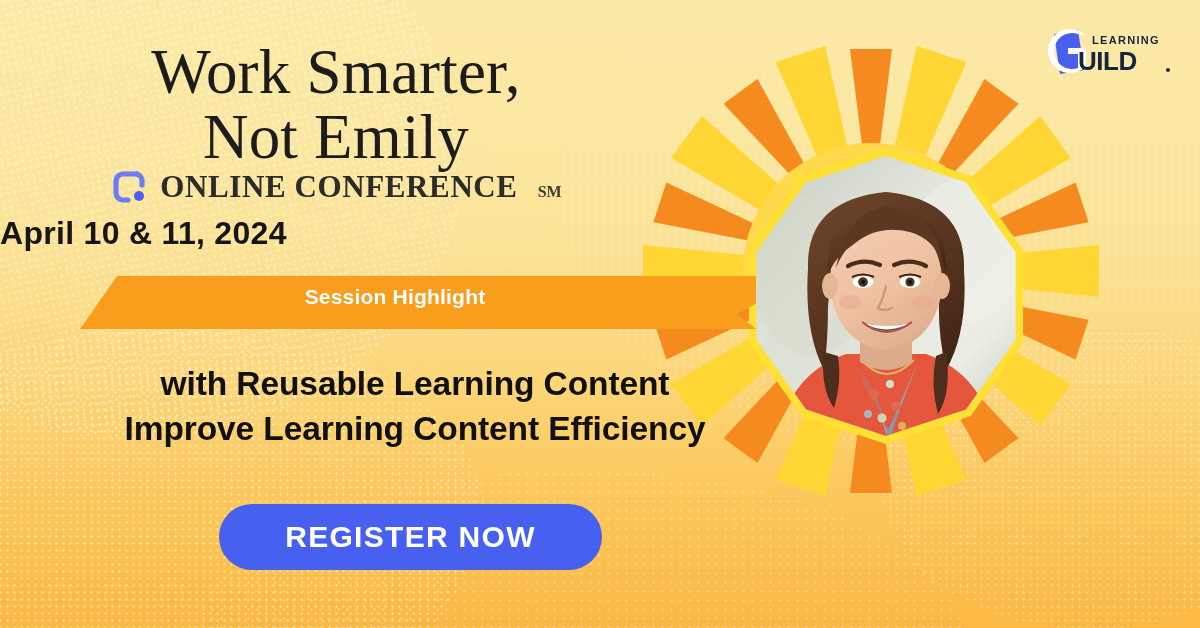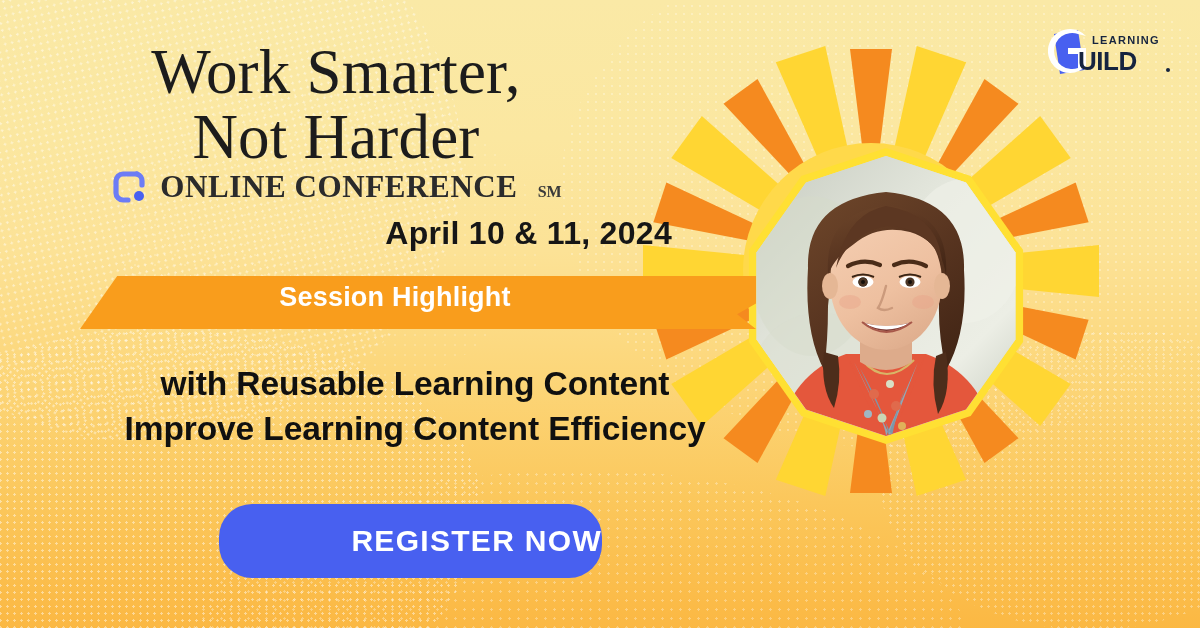--- a/index.html
+++ b/index.html
@@ -128,42 +128,42 @@
     color: #3a3a3a;
     align-self: flex-end;
     padding-bottom: 5px;
     margin-left: 8px;
   }
 
   #conf-date {
     position: absolute;
     left: 0; top: 215px;
     width: 672px;
-    text-align: right;
+    text-align: left;
     font-size: 32px;
     font-weight: bold;
     color: #161616;
     letter-spacing: 0.3px;
   }
 
   
   #ribbon {
     position: absolute;
     left: 80px; top: 276px;
     width: 676px; height: 53px;
     background: #F99D1C;
     clip-path: polygon(5.5% 0%, 100% 0%, 100% 52%, 97.2% 72%, 100% 100%,
                        0% 100%, 0% 100%);
   }
   #ribbon-label {
     position: absolute;
     left: 80px; top: 276px;
     width: 676px; height: 42px;
     display: flex; align-items: center; justify-content: center;
-    font-size: 27px;
+    font-size: 21px;
     font-weight: bold;
     color: #ffffff;
     letter-spacing: 0.2px;
     padding-right: 46px;
   }
 
   
   #session-title {
     position: absolute;
     left: 20px; top: 362px;
@@ -174,31 +174,30 @@
     font-weight: bold;
     line-height: 1.33;
     letter-spacing: -0.1px;
   }
   #session-title .t-line { display: block; white-space: nowrap; }
 
   
   #register-btn {
     position: absolute;
     left: 219px; top: 504px;
-    width: 383px; height: 74px;
+    width: 383px; height: 66px;
     background: #4860F0;
     border: none;
     border-radius: 33px;
     color: #ffffff;
     font-family: "Liberation Sans", sans-serif;
     font-size: 30px;
     font-weight: bold;
     letter-spacing: 1.3px;
     cursor: pointer;
-    text-align: right;
   }
 
   
   #speaker {
     position: absolute;
     left: 756px; top: 490px;
     width: 330px;
     text-align: center;
     color: #111111;
   }
@@ -384,21 +383,21 @@
   <svg id="guild-logo" viewBox="0 0 130 50">
     <polygon points="6,6 30,2 36,42 12,46" fill="#4860F0"></polygon>
     <path d="M30 6 A18 18 0 1 0 30 40 L30 26 L20 26 L20 20 L38 20 L38 38 A22 22 0 1 1 38 8 Z" fill="#ffffff"></path>
     <text x="44" y="16" font-family="Liberation Sans, sans-serif" font-size="11" font-weight="bold" fill="#16243F" letter-spacing="1.3">LEARNING</text>
     <text x="30" y="42" font-family="Liberation Sans, sans-serif" font-size="26" font-weight="bold" fill="#16243F" letter-spacing="-0.5">UILD</text>
     <circle cx="120" cy="42" r="2" fill="#16243F"></circle>
   </svg>
 
   <div id="headline">
     <div class="headline-line">Work Smarter,</div>
-    <div class="headline-line">Not Harder</div>
+    <div class="headline-line">Not Emily</div>
   </div>
 
   <div id="conf-lockup">
     <svg id="conf-mark" viewBox="0 0 38 38">
       <path d="M27 6 H13 A7 7 0 0 0 6 13 V25 A7 7 0 0 0 13 32 H18" stroke="#6C7CF5" stroke-width="5.2" fill="none" stroke-linecap="round"></path>
       <path d="M27 6 A7 7 0 0 1 32 13 V17" stroke="#6C7CF5" stroke-width="5.2" fill="none" stroke-linecap="round"></path>
       <circle cx="29" cy="28" r="5" fill="#4860F0"></circle>
     </svg>
     <span id="conf-text">ONLINE CONFERENCE</span>
     <span id="conf-sm">SM</span>

